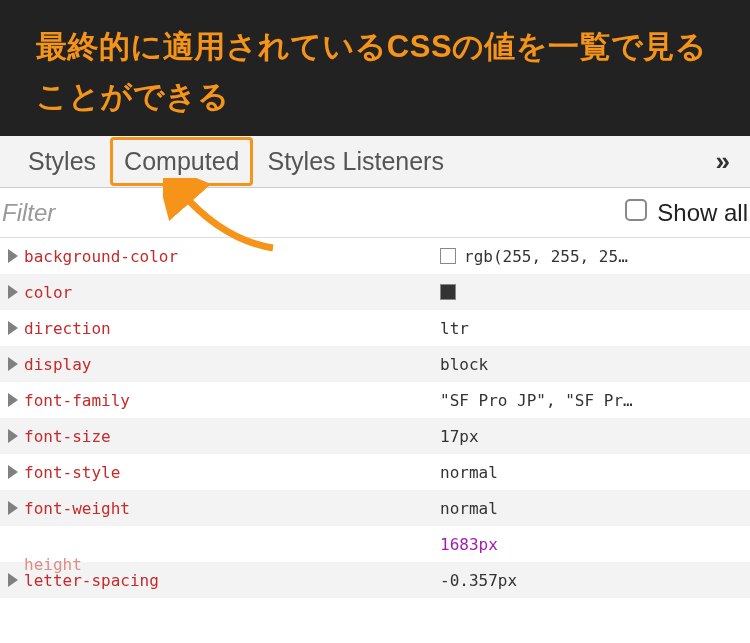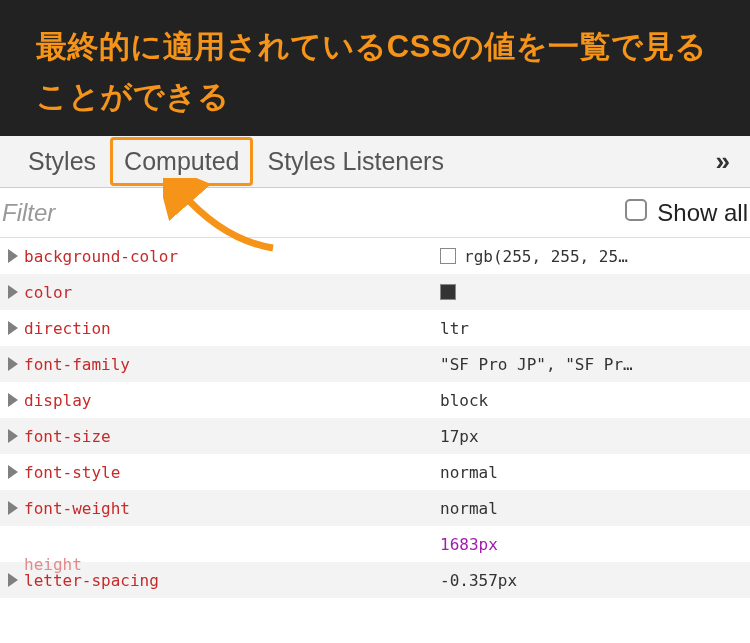--- a/index.html
+++ b/index.html
@@ -182,30 +182,30 @@
     </div>
     <div class="prop-row">
       <div class="disclosure"></div>
       <div class="prop-name">direction</div>
       <div class="prop-value">
         <span>ltr</span>
       </div>
     </div>
     <div class="prop-row">
       <div class="disclosure"></div>
+      <div class="prop-name">display</div>
+      <div class="prop-value">
+        <span>block</span>
+      </div>
+    </div>
+    <div class="prop-row">
+      <div class="disclosure"></div>
       <div class="prop-name">font-family</div>
       <div class="prop-value">
         <span>"SF Pro JP", "SF Pr…</span>
-      </div>
-    </div>
-    <div class="prop-row">
-      <div class="disclosure"></div>
-      <div class="prop-name">display</div>
-      <div class="prop-value">
-        <span>block</span>
       </div>
     </div>
     <div class="prop-row">
       <div class="disclosure"></div>
       <div class="prop-name">font-size</div>
       <div class="prop-value">
         <span>17px</span>
       </div>
     </div>
     <div class="prop-row">

